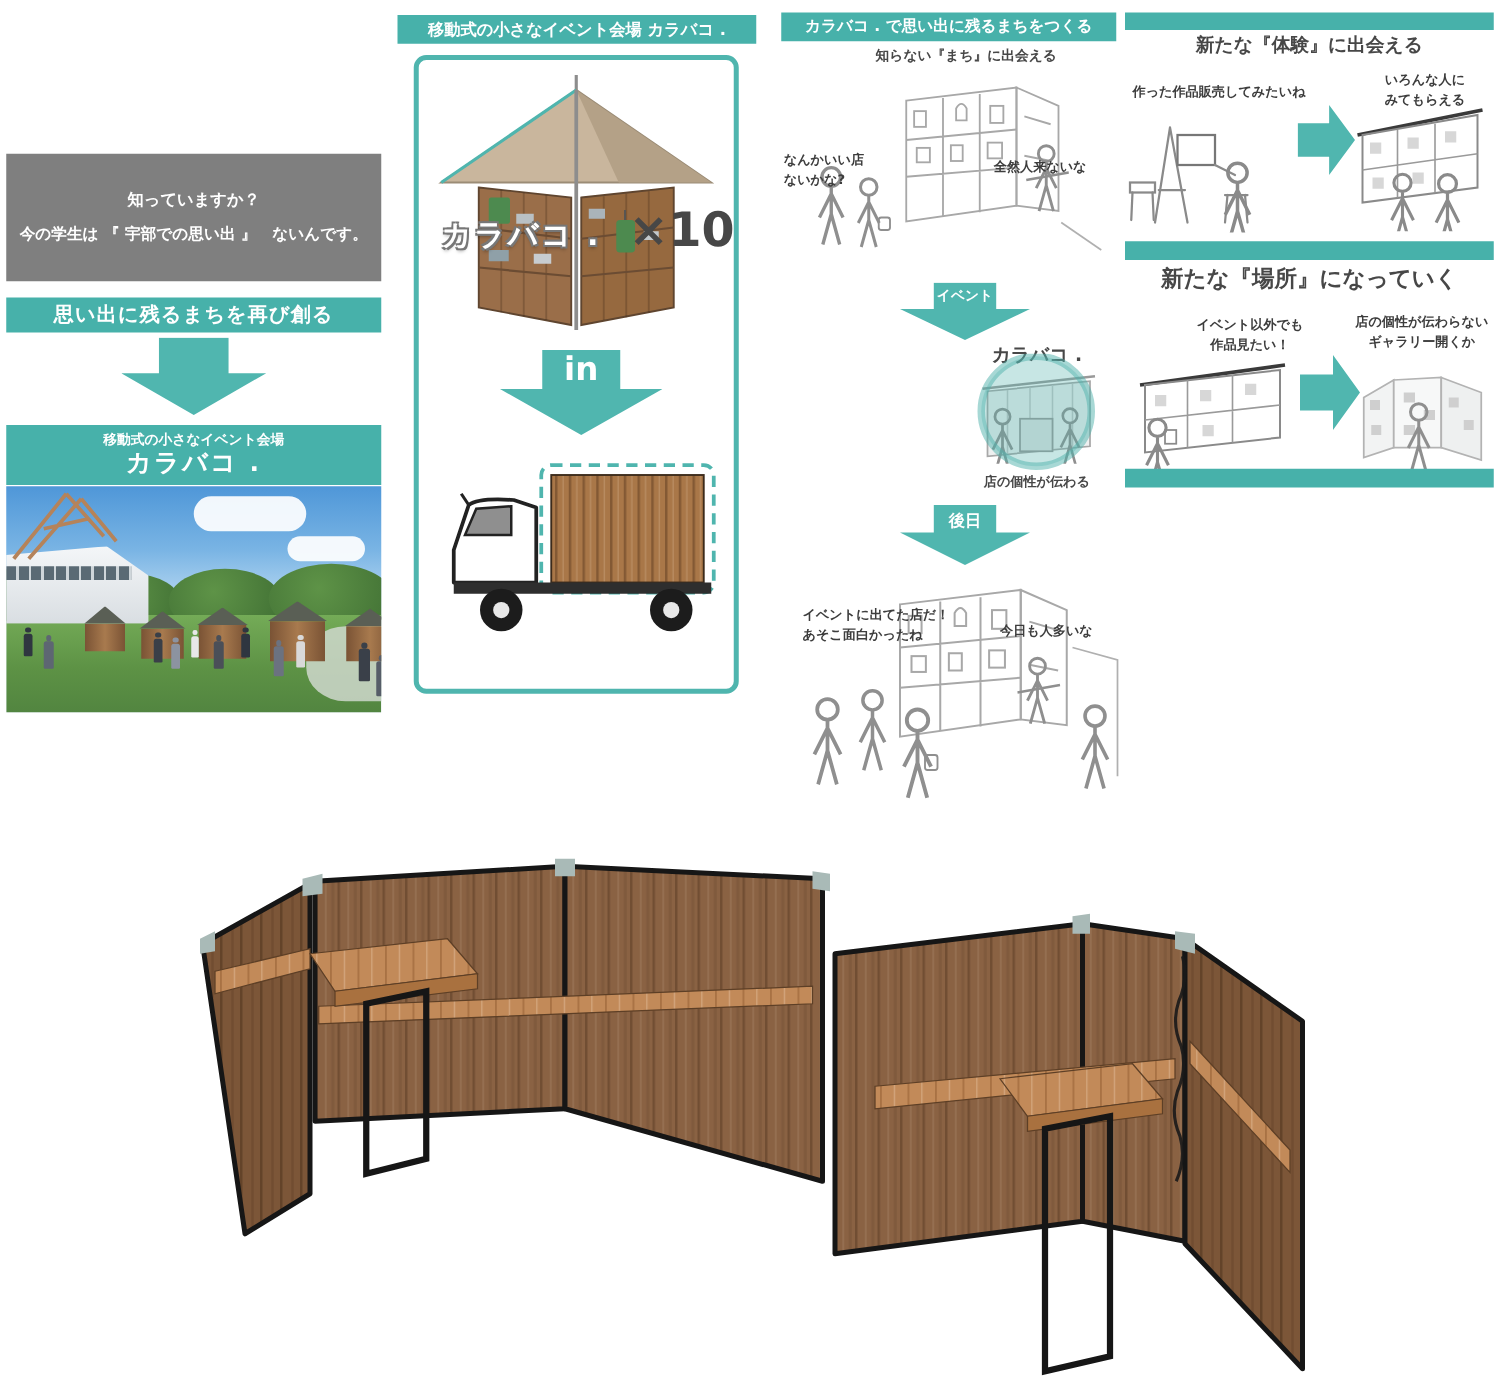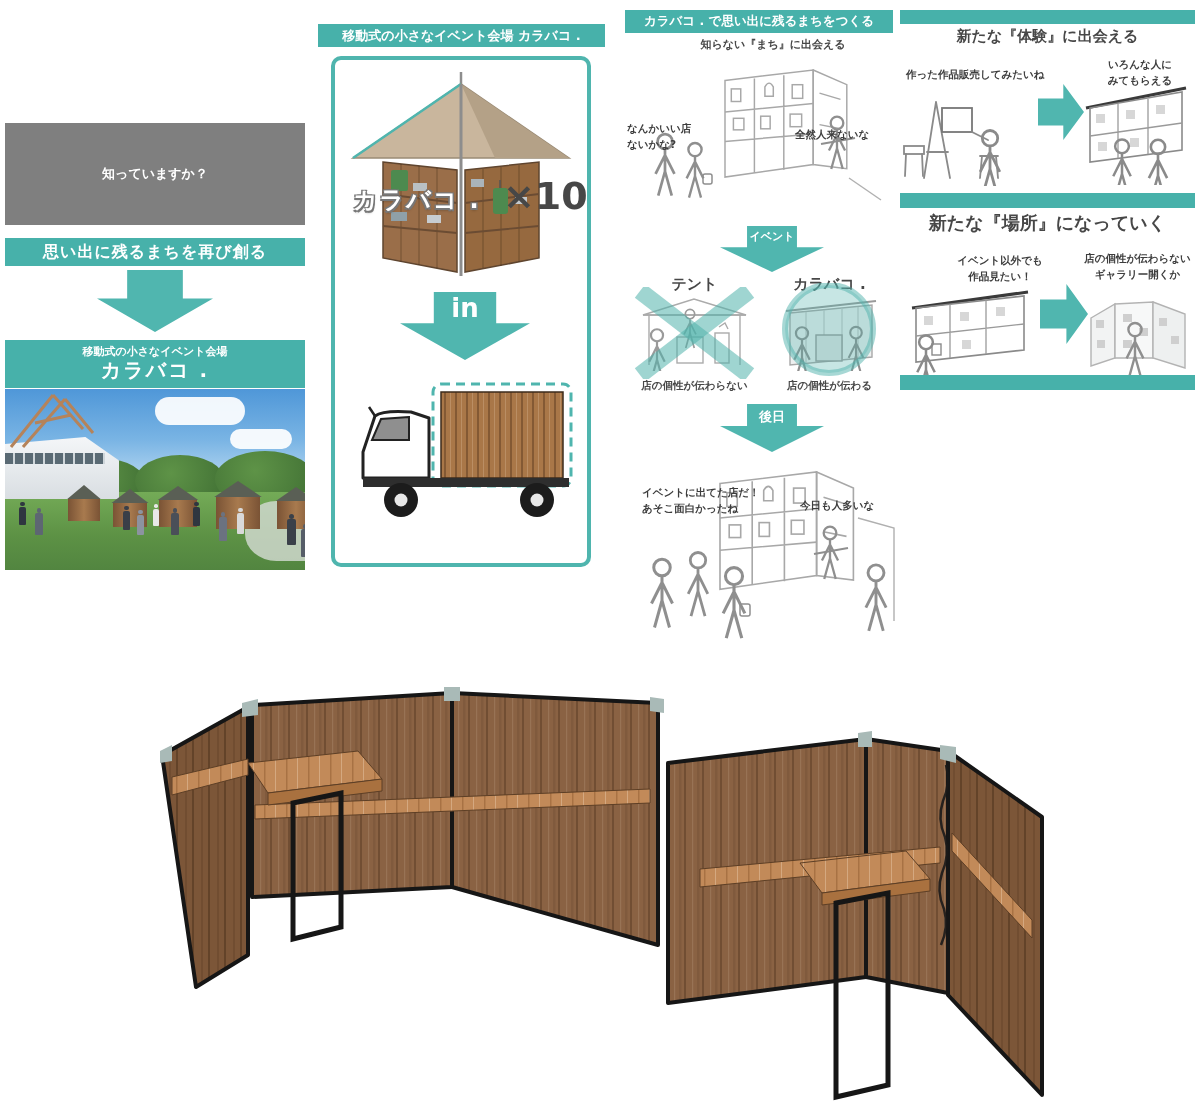--- a/index.html
+++ b/index.html
@@ -52,20 +52,21 @@
       <path d="M90,22 110,28 M90,52 110,56"></path>
     </g>
   </defs>
 </svg>
 
 <div id="board">
 
   <div class="abs" style="left:0;top:0;width:310px;height:575px">
     <div class="abs center" style="left:5px;top:123px;width:300px;height:102px;background:#7f7f7f;color:#fff;font-weight:bold;display:flex;flex-direction:column;justify-content:center;line-height:26px">
       <div style="font-size:13px">知っていますか？</div>
+      <div style="font-size:12.5px">今の学生は 『 宇部での思い出 』　ないんです。</div>
     </div>
     <div class="abs teal" style="left:5px;top:238px;width:300px;height:28px;font-size:16px;letter-spacing:1px">思い出に残るまちを再び創る</div>
     <div class="abs down-arrow" style="left:97px;top:270px;width:116px;height:62px"></div>
     <div class="abs teal" style="left:5px;top:340px;width:300px;height:48px;flex-direction:column;line-height:1.25">
       <div style="font-size:11px">移動式の小さなイベント会場</div>
       <div style="font-size:20px;letter-spacing:2px">カラバコ .</div>
     </div>
 
     <div class="abs photo" style="left:5px;top:389px;width:300px;height:181px">
       <div class="cloud" style="left:150px;top:8px;width:90px;height:28px"></div>
@@ -109,21 +110,21 @@
       <div class="person" style="left:148px;top:120px;width:6px;height:17px;background:#e8e8e8"></div>
       <div class="person" style="left:166px;top:124px;width:8px;height:22px;background:#4a4f58"></div>
       <div class="person" style="left:188px;top:118px;width:7px;height:19px;background:#2f3640"></div>
       <div class="person" style="left:214px;top:128px;width:8px;height:24px;background:#6b7280"></div>
       <div class="person" style="left:232px;top:124px;width:7px;height:21px;background:#d9d9d9"></div>
       <div class="person" style="left:282px;top:130px;width:9px;height:26px;background:#3a4049"></div>
       <div class="person" style="left:296px;top:140px;width:9px;height:28px;background:#565d68"></div>
     </div>
   </div>
 
-  <div class="abs" style="left:318px;top:14px;width:287px;height:560px">
+  <div class="abs" style="left:318px;top:2px;width:287px;height:560px">
     <div class="abs teal" style="left:0;top:10px;width:287px;height:23px;font-size:13px">移動式の小さなイベント会場  カラバコ .</div>
     <div class="abs" style="left:13px;top:42px;width:260px;height:511px;border:4px solid #4fb5ae;border-radius:10px;background:#fff">
 
       <svg class="abs" style="left:12px;top:10px" width="228" height="212" viewBox="0 0 228 212">
         <line x1="114" y1="14" x2="114" y2="2" stroke="#8d8d8d" stroke-width="2.5"></line>
         <polygon points="6,88 114,14 222,88" fill="#c9b69d" stroke="#9b8c76" stroke-width="1.5"></polygon>
         <polygon points="114,14 222,88 148,88" fill="#b4a187"></polygon>
         <line x1="6" y1="88" x2="114" y2="14" stroke="#4fb5ae" stroke-width="2.5"></line>
         <line x1="114" y1="14" x2="114" y2="206" stroke="#8d8d8d" stroke-width="3"></line>
         <polygon points="36,92 110,100 110,202 36,188" fill="#9a6e49" stroke="#5f452f" stroke-width="1.5"></polygon>
@@ -183,37 +184,20 @@
       <path d="M224,120 L256,142" stroke="#b0b0b0" stroke-width="1.4" fill="none"></path>
     </svg>
     <div class="abs bubble" style="left:5px;top:120px">なんかいい店
 ないかな?</div>
     <div class="abs bubble" style="left:173px;top:126px">全然人来ないな</div>
 
     <div class="abs down-arrow" style="left:98px;top:226px;width:104px;height:46px;font-size:11px;padding-top:3px">
         <span>イベント</span>
       </div>
 
-    <div class="abs" style="left:10px;top:275px;width:125px;height:118px">
-      <div class="abs center cap" style="left:0;top:0;width:100%;font-size:15px">テント</div>
-      <svg class="abs" style="left:5px;top:20px" width="115" height="76" viewBox="0 0 115 76">
-        <polygon points="6,20 57,4 109,20" fill="none" stroke="#ababab" stroke-width="1.6"></polygon>
-        <path d="M12,20 12,70 M103,20 103,70 M6,20 109,20" stroke="#ababab" stroke-width="1.4" fill="none"></path>
-        <rect x="40" y="42" width="26" height="26" fill="none" stroke="#ababab" stroke-width="1.4"></rect>
-        <use href="#fig" transform="translate(53,42) scale(0.85)" stroke="#9a9a9a" stroke-width="2"></use>
-        <rect x="78" y="38" width="14" height="30" fill="none" stroke="#ababab" stroke-width="1.4"></rect>
-        <path d="M82,32 l6,-4 l3,6" stroke="#ababab" fill="none" stroke-width="1.4"></path>
-        <use href="#fig" transform="translate(20,70) scale(1.1)" stroke="#9a9a9a" stroke-width="2"></use>
-      </svg>
-      <svg class="abs" style="left:0;top:12px" width="125" height="92" viewBox="0 0 125 92">
-        <line x1="8" y1="4" x2="117" y2="88" stroke="rgba(80,178,171,0.55)" stroke-width="17"></line>
-        <line x1="117" y1="4" x2="8" y2="88" stroke="rgba(80,178,171,0.55)" stroke-width="17"></line>
-      </svg>
-      <div class="abs center cap" style="left:0;bottom:0;width:100%;font-size:10.5px">店の個性が伝わらない</div>
-    </div>
     <div class="abs" style="left:145px;top:275px;width:125px;height:118px">
       <div class="abs center cap" style="left:0;top:0;width:100%;font-size:15px">カラバコ .</div>
       <svg class="abs" style="left:5px;top:20px" width="115" height="76" viewBox="0 0 115 76">
         <polygon points="18,18 100,10 100,62 18,70" fill="#eef0f0" stroke="#a8a8a8" stroke-width="1.4"></polygon>
         <path d="M34,17 34,68 M52,15 52,66 M70,13 70,65 M86,12 86,63" stroke="#c3c7c7" stroke-width="1.2"></path>
         <path d="M14,16 L104,6" stroke="#9a9a9a" stroke-width="2" fill="none"></path>
         <rect x="44" y="40" width="26" height="26" fill="#e2e5e5" stroke="#9a9a9a" stroke-width="1.4"></rect>
         <use href="#fig" transform="translate(30,68) scale(1.1)" stroke="#8f8f8f" stroke-width="2"></use>
         <use href="#fig" transform="translate(84,66) scale(1.05)" stroke="#8f8f8f" stroke-width="2"></use>
       </svg>

